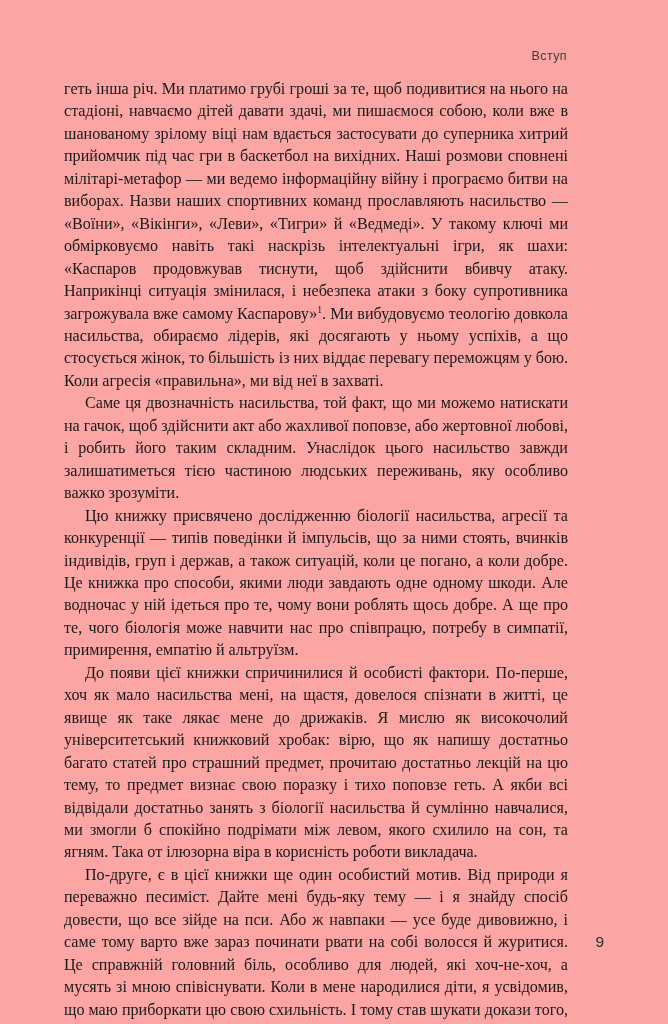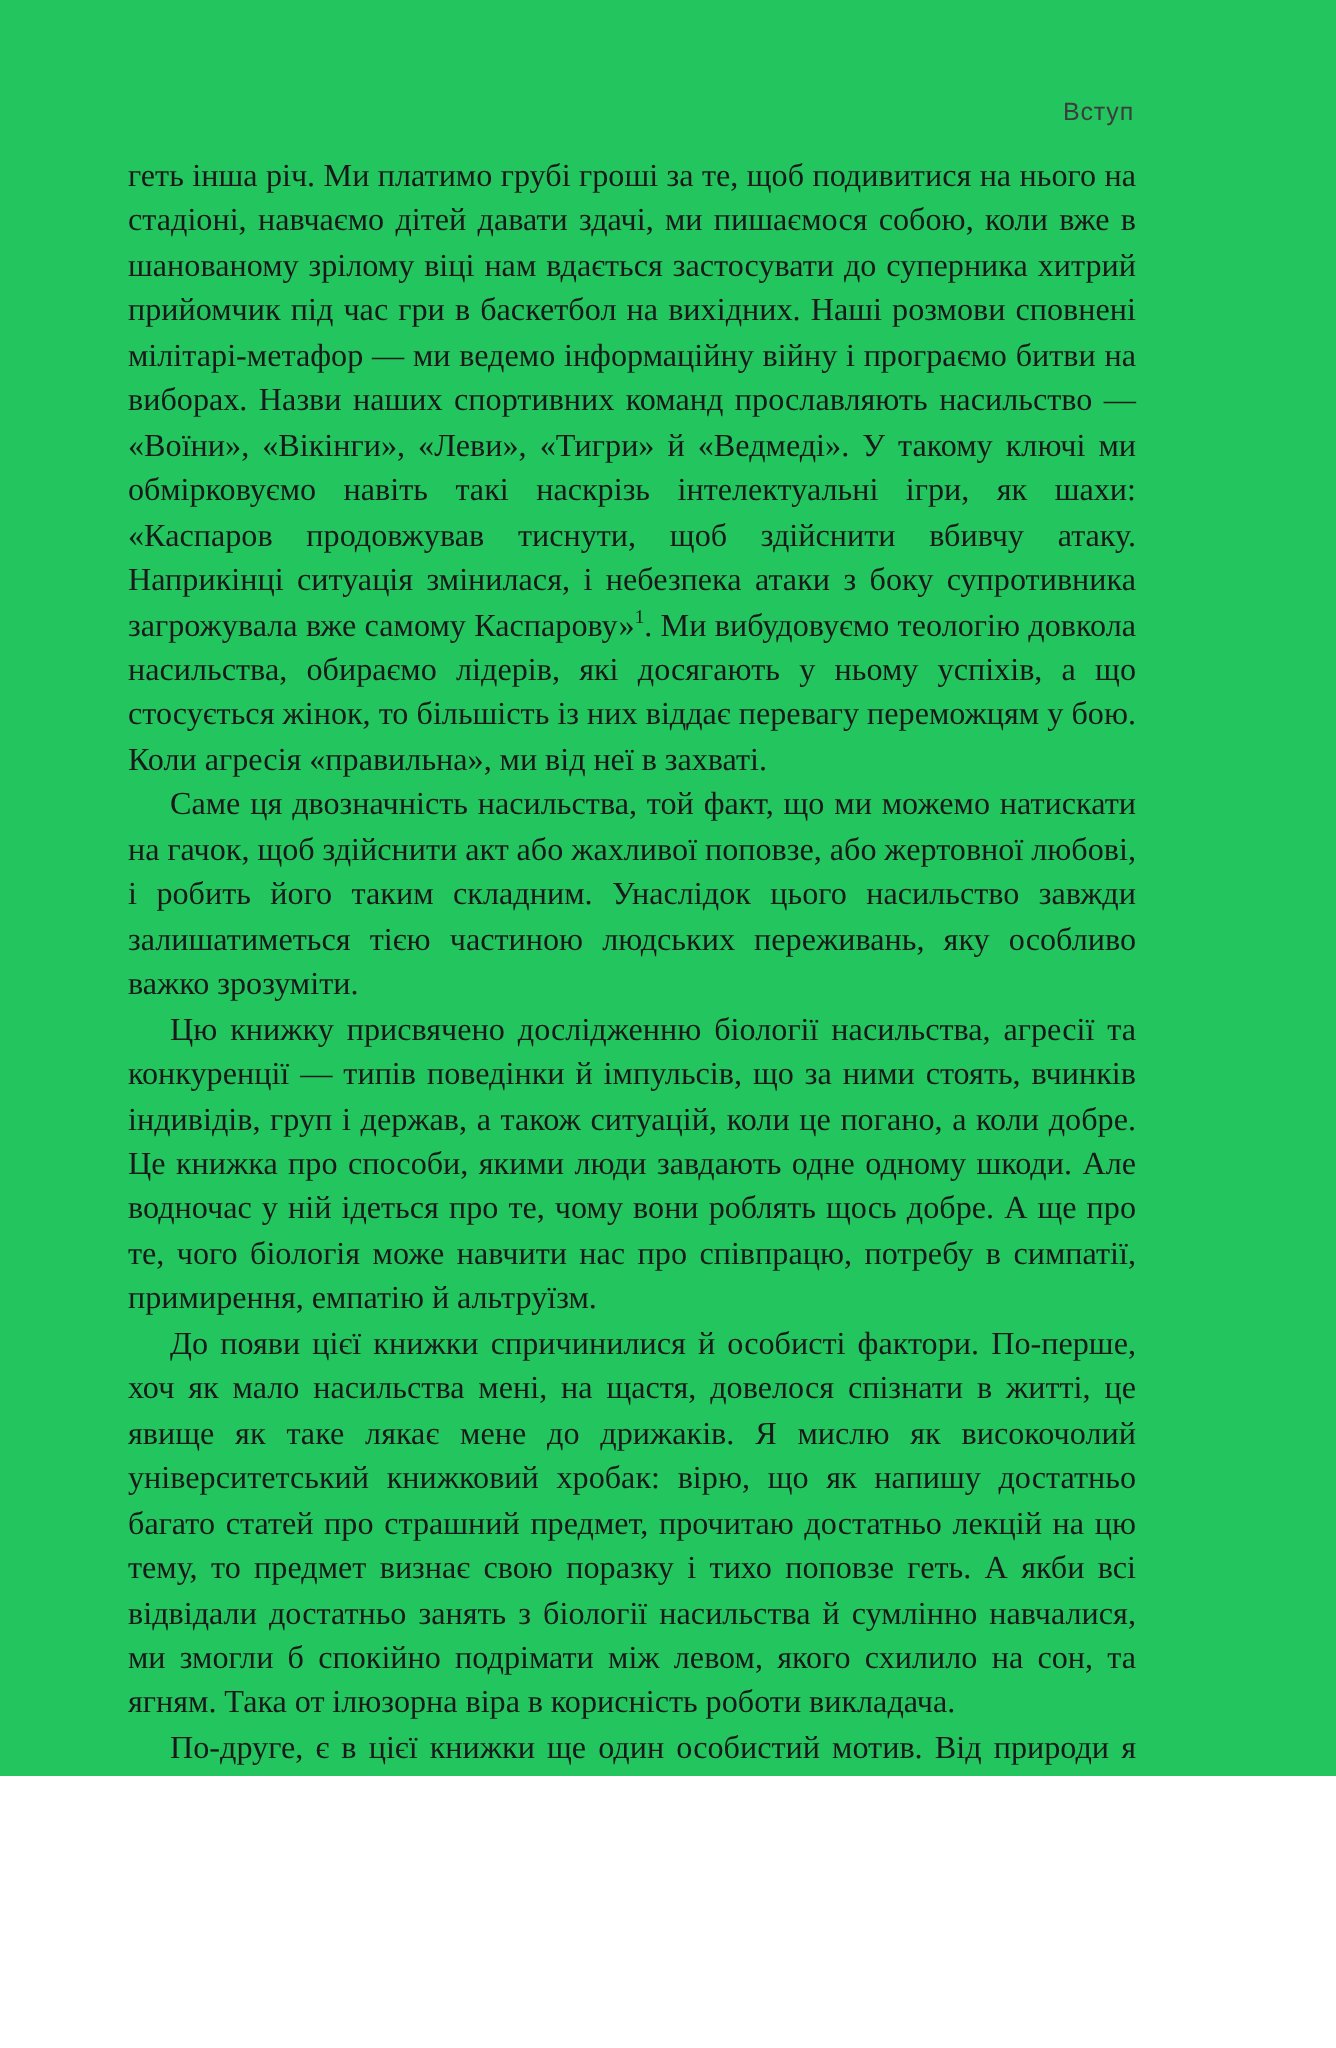--- a/index.html
+++ b/index.html
@@ -8,22 +8,22 @@
     padding: 0;
     background: #ffffff;
   }
   body {
     font-family: "Liberation Serif", "DejaVu Serif", serif;
     color: #1a1a1a;
   }
   .page {
     position: relative;
     width: 668px;
-    height: 888px;
-    background: #22c55e;
+    height: 1024px;
+    background: #fca5a5;
     box-sizing: border-box;
     overflow: hidden;
   }
   .running-header {
     position: absolute;
     top: 49px;
     right: 101px;
     font-family: "Liberation Sans", "DejaVu Sans", sans-serif;
     font-size: 12.5px;
     letter-spacing: 0.4px;

